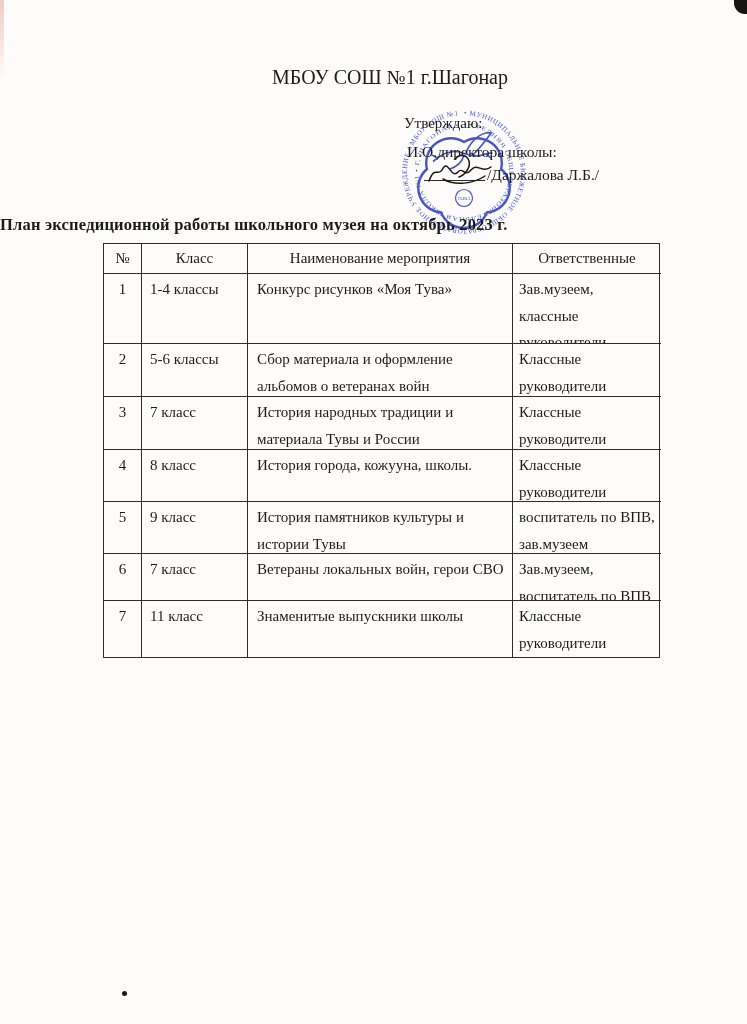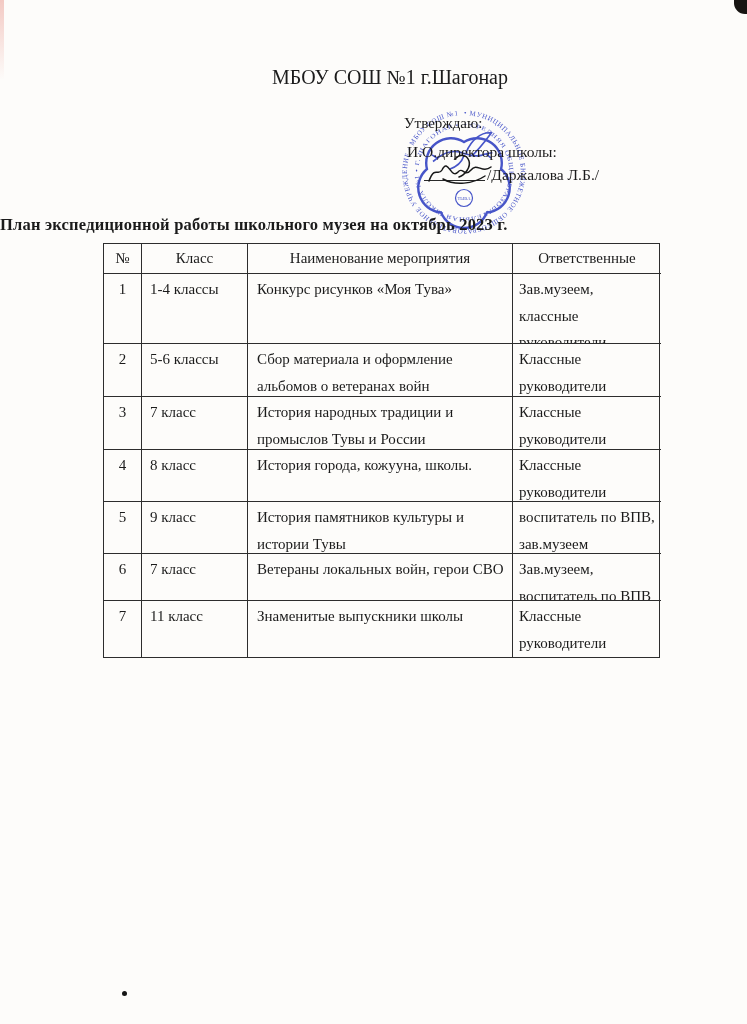--- a/index.html
+++ b/index.html
@@ -168,21 +168,21 @@
     </div>
 
     <div class="cell c-num">
         <div class="ln">3</div>
       </div>
     <div class="cell c-class">
         <div class="ln">7 класс</div>
       </div>
     <div class="cell c-act">
       <div class="ln">История народных традиции и</div>
-      <div class="ln">промыслов Тувы и России</div>
+      <div class="ln">материала Тувы и России</div>
     </div>
     <div class="cell c-resp">
       <div class="ln">Классные</div>
       <div class="ln">руководители</div>
     </div>
 
     <div class="cell c-num">
         <div class="ln">4</div>
       </div>
     <div class="cell c-class">

